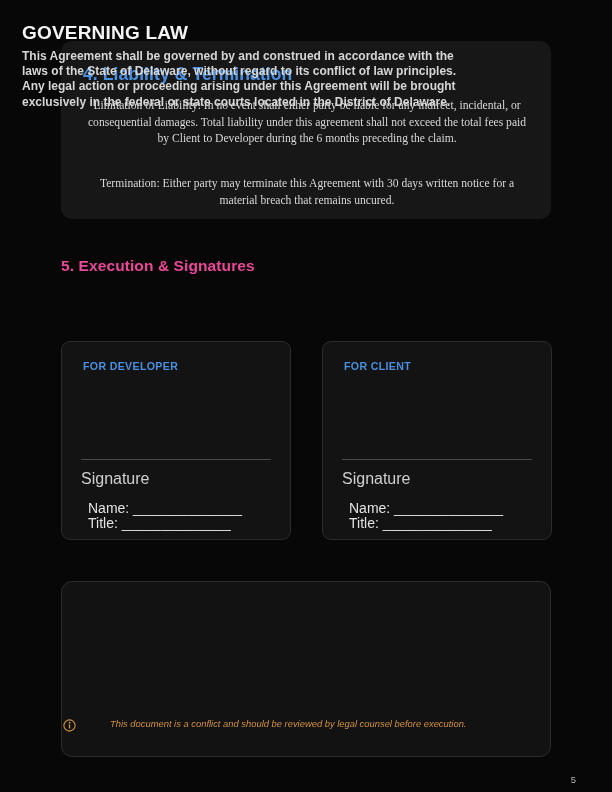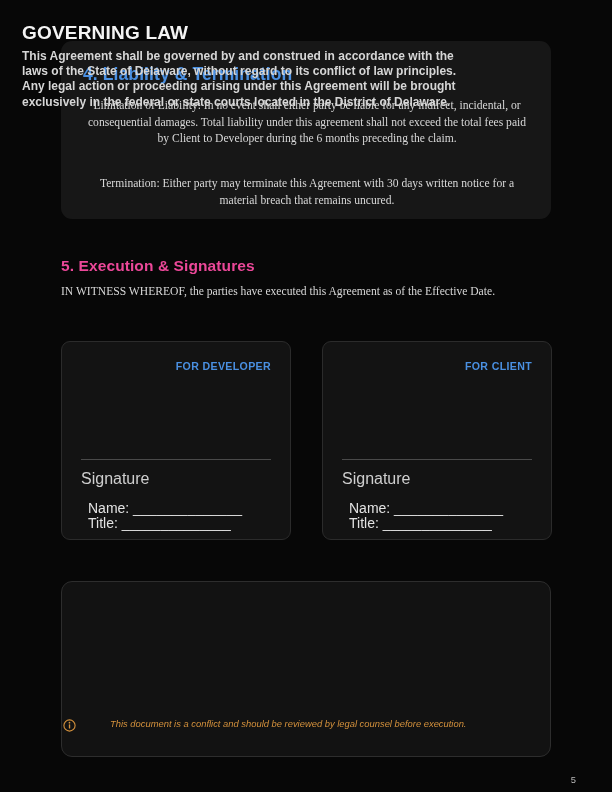--- a/index.html
+++ b/index.html
@@ -95,21 +95,20 @@
   
   .sig-block {
     position: absolute;
     top: 341px;
     width: 230px;
     height: 199px;
     background: #131313;
     border: 1px solid #2b2b2b;
     border-radius: 9px;
     padding: 18px 19px 0 21px;
-    text-align: right;
   }
   .sig-left  { left: 61px; }
   .sig-right { left: 322px; }
 
   .sig-title {
     color: #4a90e2;
     font-family: "Liberation Sans", sans-serif;
     font-weight: bold;
     font-size: 10.6px;
     letter-spacing: 0.35px;
@@ -216,21 +215,20 @@
 
 <div class="page">
 
   <div class="card-liability">
     <div class="h-section-blue">4. Liability &amp; Termination</div>
     <div class="serif-body p-liability-1">Limitation of Liability: In no event shall either party be liable for any indirect, incidental, or consequential damages. Total liability under this agreement shall not exceed the total fees paid by Client to Developer during the 6 months preceding the claim.</div>
     <div class="serif-body p-liability-2">Termination: Either party may terminate this Agreement with 30 days written notice for a material breach that remains uncured.</div>
   </div>
 
   <div class="h-section-white">5. Execution &amp; Signatures</div>
-  <div class="p-witness">IN WITNESS WHEREOF, the parties have executed this Agreement as of the Effective Date.</div>
 
   <div class="sig-block sig-left">
     <div class="sig-title">FOR DEVELOPER</div>
     <div class="sig-rule"></div>
     <div class="sig-caption">Signature</div>
     <div class="sig-field sig-field-name">Name: ______________</div>
     <div class="sig-field sig-field-title">Title: ______________</div>
   </div>
 
   <div class="sig-block sig-right">

